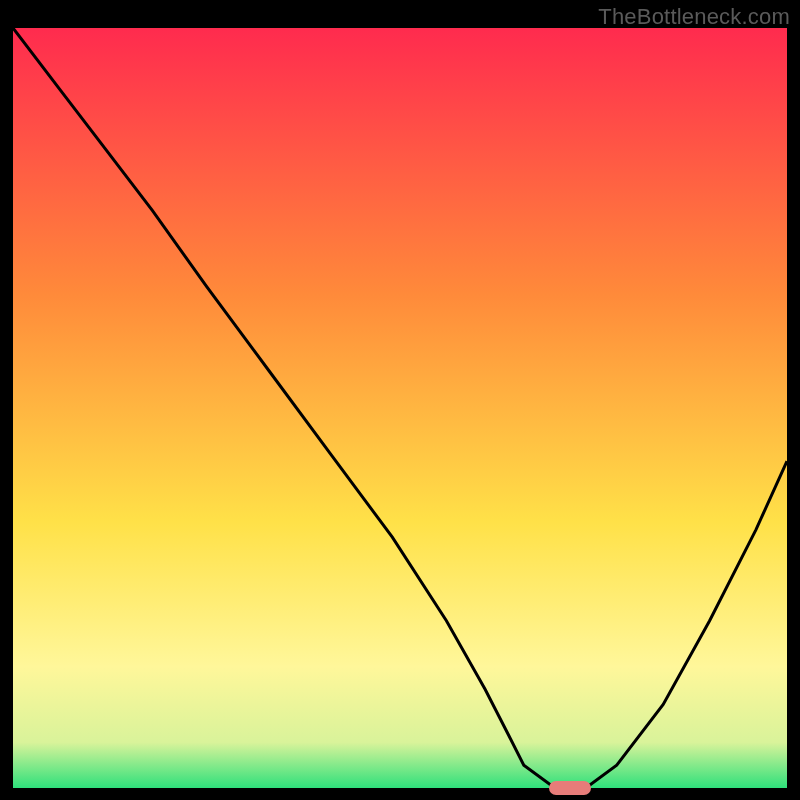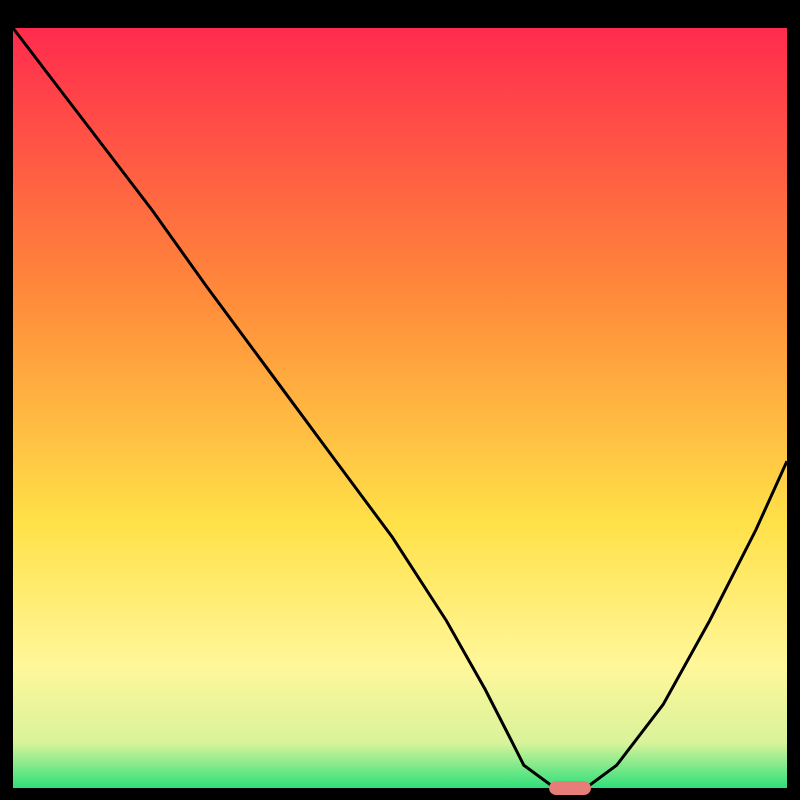--- a/index.html
+++ b/index.html
@@ -46,20 +46,21 @@
     border-radius: 7px;
     background: #e77c79;
     transform: translate(-50%, -50%);
   }
 </style>
 </head>
 <body>
 
 <div class="frame">
 
+  <div class="watermark">TheBottleneck.com</div>
 
   <div class="plot">
     <svg viewBox="0 0 774 760" preserveAspectRatio="none">
       <defs>
         <linearGradient id="bg-grad" x1="0" y1="0" x2="0" y2="1">
             <stop offset="0%" stop-color="#ff2b4e"></stop>
             <stop offset="35%" stop-color="#ff8a3a"></stop>
             <stop offset="65%" stop-color="#ffe148"></stop>
             <stop offset="84%" stop-color="#fff79a"></stop>
             <stop offset="94%" stop-color="#d9f39a"></stop>

